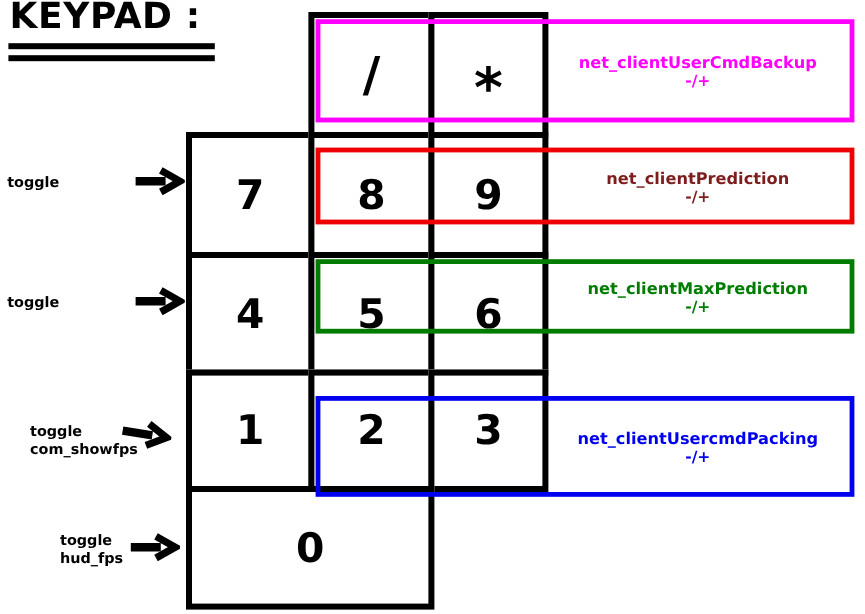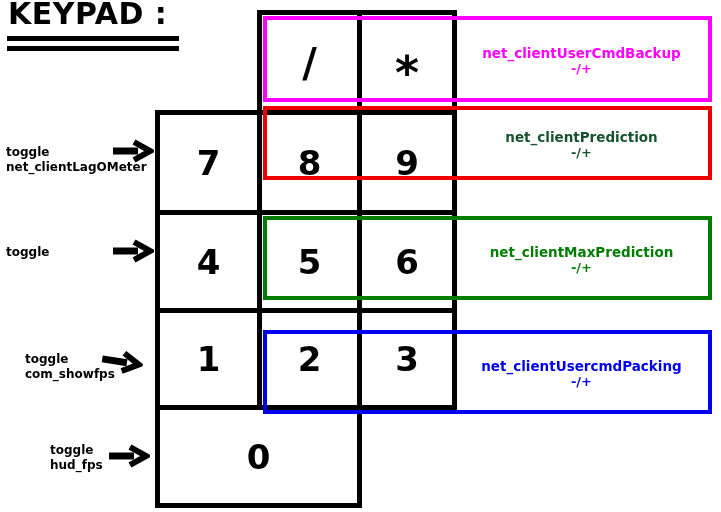--- a/index.html
+++ b/index.html
@@ -32,22 +32,22 @@
   .key-5 { left:257px; top:210px; width:105px; height:103px; }
   .key-6 { left:357px; top:210px; width:100px; height:103px; }
   .key-1 { left:155px; top:308px; width:107px; height:102px; }
   .key-2 { left:257px; top:308px; width:105px; height:102px; }
   .key-3 { left:357px; top:308px; width:100px; height:102px; }
   .key-0 { left:155px; top:405px; width:207px; height:103px; }
 
   
   .cbox { position:absolute; left:263px; width:449px; box-sizing:border-box; border:4px solid; background:transparent; }
   .cbox-magenta { top:16px;  height:86px; border-color:#ff00ff; color:#ff00ff; }
-  .cbox-red     { top:106px; height:74px; border-color:#ee0000; color:#14532d; }
-  .cbox-green   { top:216px; height:84px; border-color:#007d00; color:#007d00; }
+  .cbox-red     { top:123px; height:64px; border-color:#ee0000; color:#7f1d1d; }
+  .cbox-green   { top:216px; height:62px; border-color:#007d00; color:#007d00; }
   .cbox-blue    { top:330px; height:84px; border-color:#0000ee; color:#0000ee; }
   .cbox .lbl {
     position:absolute; left:188px; top:0; bottom:0; width:253px;
     display:flex; flex-direction:column; align-items:center; justify-content:center;
     font-size:13.5px; line-height:16px; padding-top:4px;
   }
   .cbox .adjust { font-size:13px; }
 
   
   .toggle { position:absolute; color:#000; font-size:12px; line-height:14.5px; white-space:nowrap; }
@@ -128,21 +128,20 @@
   </div>
   <div class="cbox cbox-blue">
     <div class="lbl">
       <span>net_clientUsercmdPacking</span>
       <span class="adjust">-/+</span>
     </div>
   </div>
 
   <div class="toggle t1">
     <div>toggle</div>
-    <div>net_clientLagOMeter</div>
   </div>
   <svg class="arrow a1" viewBox="0 0 42 24">
     <path d="M1 12 H26" stroke="#000" stroke-width="7" fill="none"></path>
     <path d="M22 3 L38 12 L22 21" stroke="#000" stroke-width="6" fill="none"></path>
   </svg>
 
   <div class="toggle t2">
     <div>toggle</div>
   </div>
   <svg class="arrow a2" viewBox="0 0 42 24">

